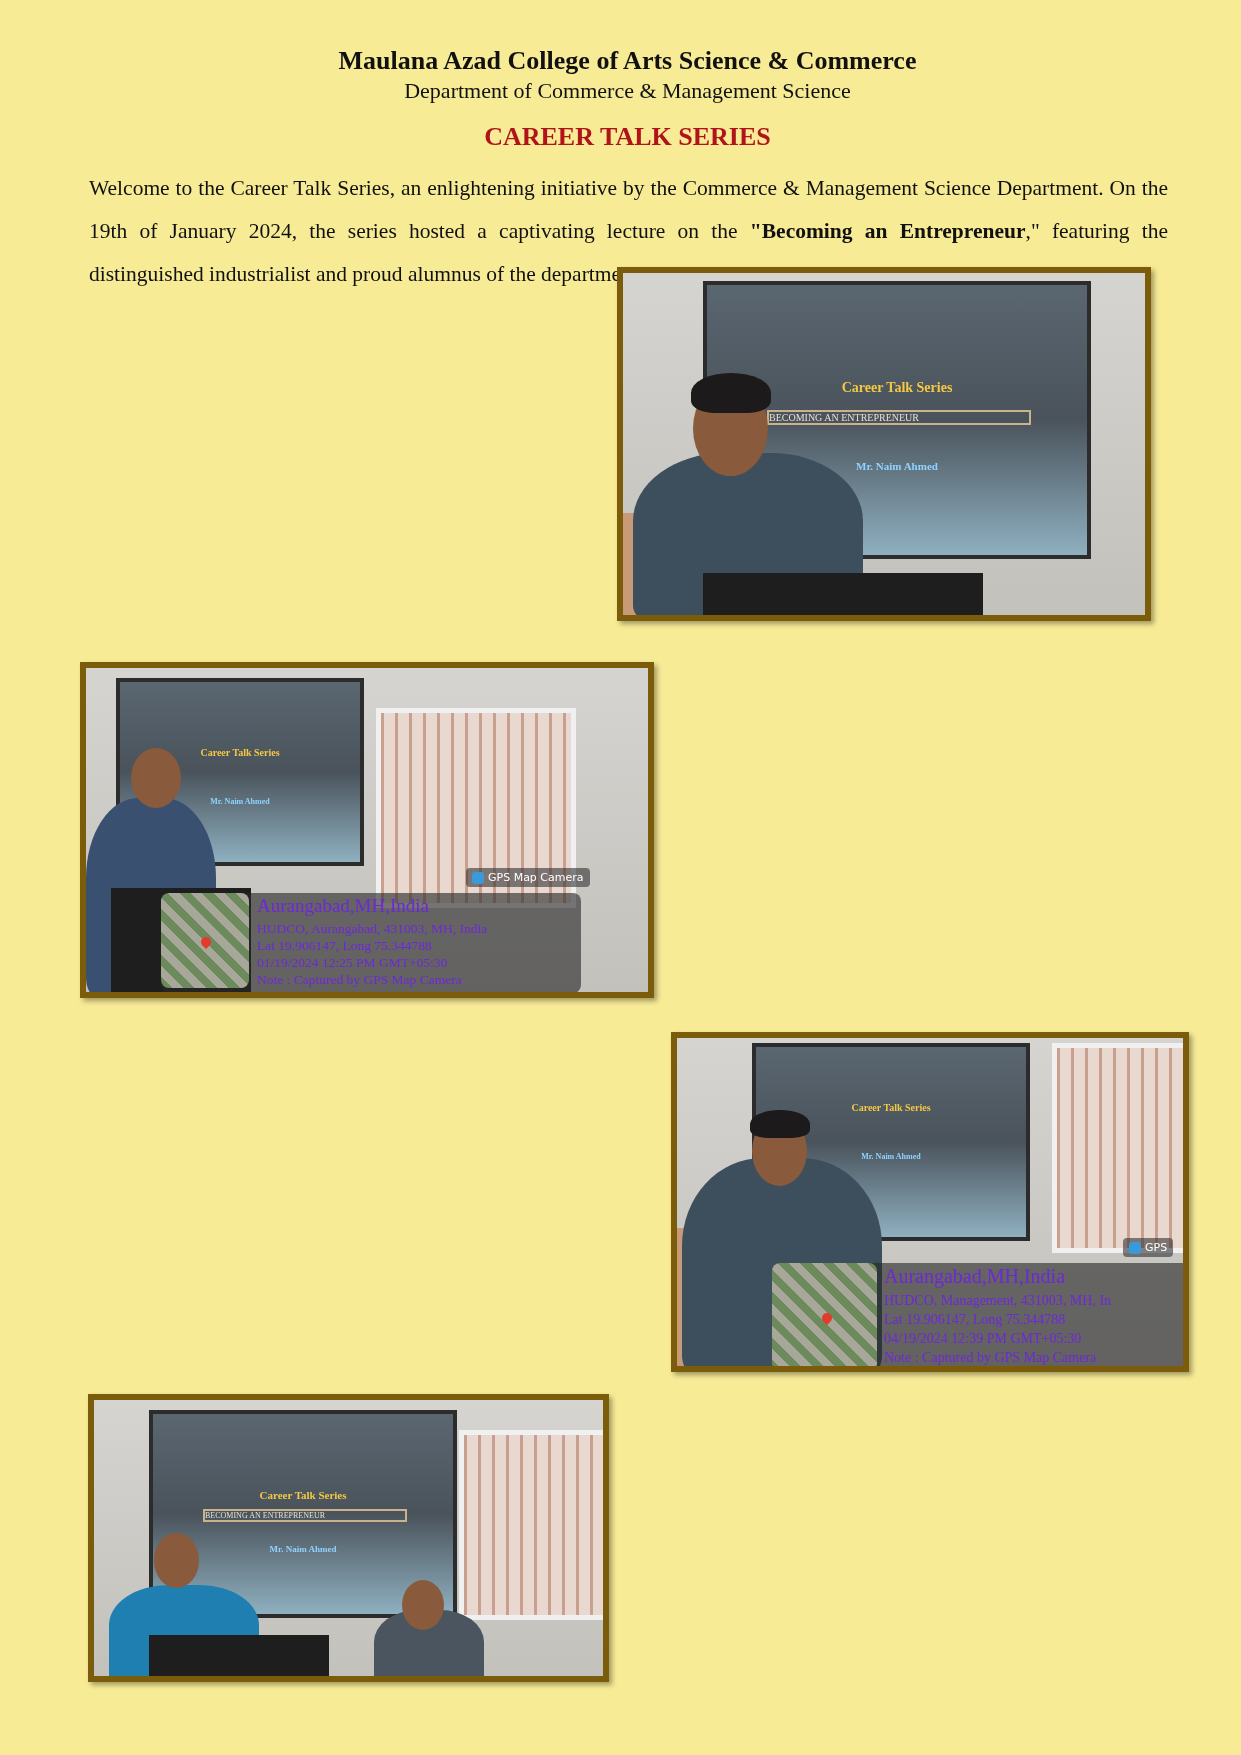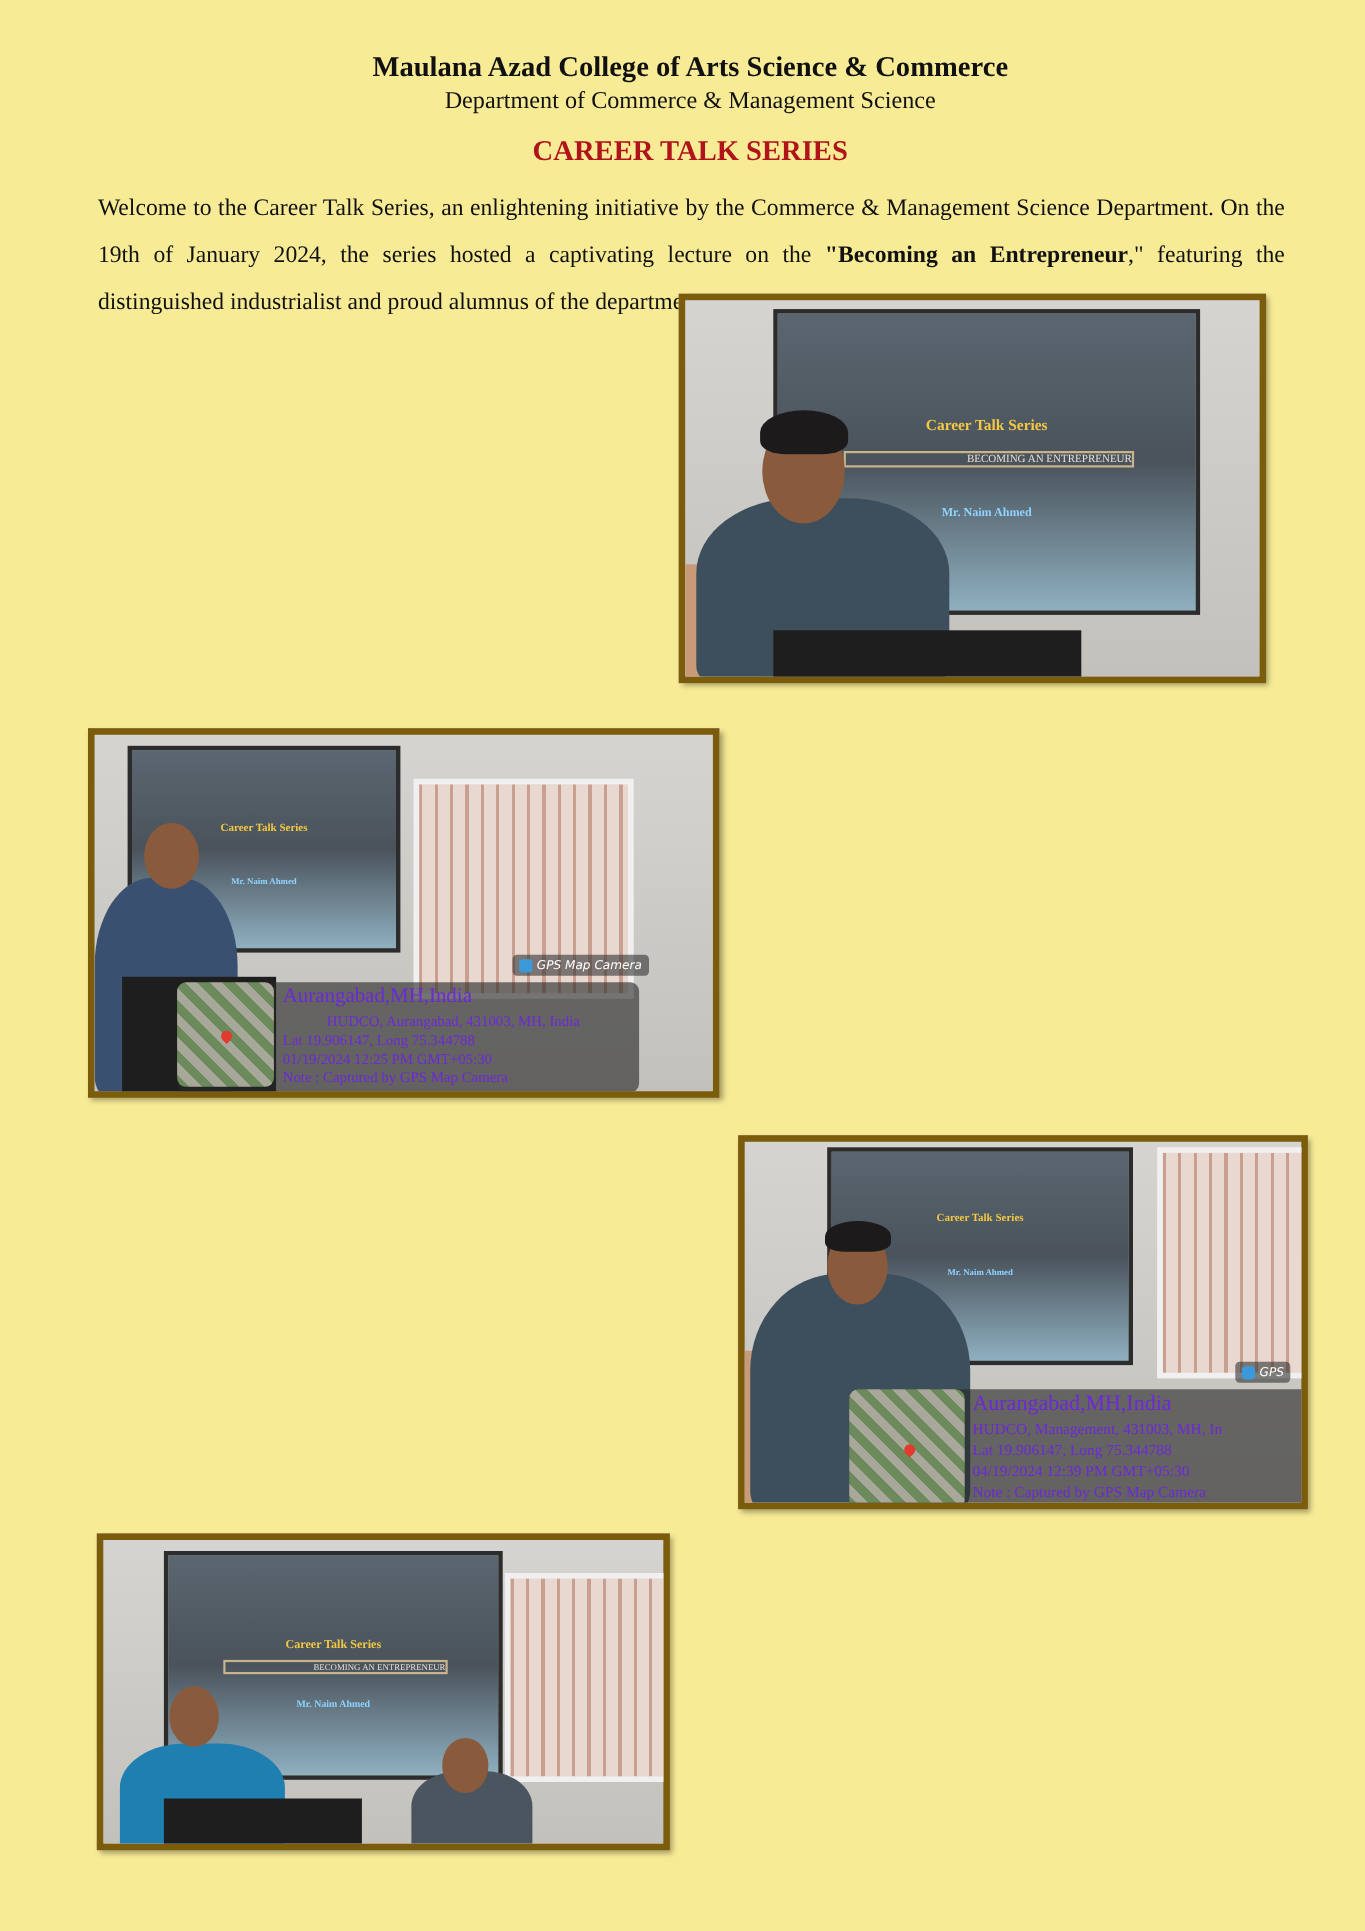--- a/index.html
+++ b/index.html
@@ -32,37 +32,37 @@
     position: absolute;
     border: 6px solid #7a5c0a;
     box-sizing: border-box;
     box-shadow: 3px 3px 5px rgba(0,0,0,0.35);
     overflow: hidden;
     background: #c9c7c3;
   }
   .ph-wall { position:absolute; inset:0; background: linear-gradient(180deg,#d6d4d0 0%,#c3c1bc 100%); }
   .ph-screen { position:absolute; background: linear-gradient(180deg,#5a6670 0%,#4a535c 50%,#8fb0c0 100%); border:4px solid #2c2c2c; }
   .ph-screen .slide-title { position:absolute; width:100%; text-align:center; color:#f4c842; font-weight:bold; font-family:"Liberation Serif",serif; }
-  .ph-screen .slide-box { position:absolute; border:2px solid #c8b38a; color:#e8e0d0; text-align:right; font-family:"Liberation Serif",serif; }
+  .ph-screen .slide-box { position:absolute; border:2px solid #c8b38a; color:#e8e0d0; text-align:left; font-family:"Liberation Serif",serif; }
   .ph-screen .slide-speaker { position:absolute; width:100%; text-align:center; color:#8fd3ff; font-weight:bold; font-family:"Liberation Serif",serif; }
   .ph-window { position:absolute; background: repeating-linear-gradient(90deg,#c9a090 0 3px,#e8d8cf 3px 14px), #e8d8cf; border:5px solid #f0f0f0; }
   .ph-person { position:absolute; border-radius: 40% 40% 10% 10%; }
   .ph-head { position:absolute; border-radius:50%; background:#8a5a3c; }
   .ph-hair { position:absolute; border-radius:50% 50% 30% 30%; background:#1c1a1a; }
   .ph-podium { position:absolute; background:#1e1e1e; }
   .ph-wood { position:absolute; background:#c99a78; }
   .gps {
     position:absolute; background: rgba(40,40,40,0.62); border-radius:8px;
     color:#6d28d9; font-family:Liberation Serif, serif;
   }
   .gps .map { position:absolute; border-radius:8px; background: repeating-linear-gradient(45deg,#6c8a5c 0 8px,#a8a89a 8px 16px); }
   .gps .pin { position:absolute; width:10px; height:10px; background:#e23b2e; border-radius:50% 50% 50% 0; transform: rotate(-45deg); }
   .gps .city { position:absolute; font-size:19px; white-space:nowrap; }
   .gps .line { position:absolute; font-size:13.5px; white-space:nowrap; }
-  .gps-badge { position:absolute; background: rgba(50,50,50,0.6); color:#fff; font-size:11px; font-family:"DejaVu Sans",sans-serif; padding:3px 6px; border-radius:4px; white-space:nowrap;font-style:italic; }
+  .gps-badge { position:absolute; background: rgba(50,50,50,0.6); color:#fff; font-size:11px; font-family:"DejaVu Sans",sans-serif; padding:3px 6px; border-radius:4px; white-space:nowrap; }
   .gps-badge .cam { display:inline-block; width:12px; height:12px; background:#3a9ad9; border-radius:3px; vertical-align:middle; margin-right:4px; }
 </style>
 </head>
 <body>
 
 <div class="title">Maulana Azad College of Arts Science &amp; Commerce</div>
 <div class="subtitle">Department of Commerce &amp; Management Science</div>
 <div class="series">CAREER TALK SERIES</div>
 
 <p class="para" style="left:89px; top:167px; width:1079px;">
@@ -100,21 +100,21 @@
   <div class="ph-window" style="left:290px; top:40px; width:190px; height:190px;"></div>
   <div class="ph-person" style="left:0px; top:130px; width:130px; height:200px; background:#3a5070;"></div>
   <div class="ph-head" style="left:45px; top:80px; width:50px; height:60px;"></div>
   <div class="ph-podium" style="left:25px; top:220px; width:140px; height:110px;"></div>
   <div class="gps-badge" style="left:380px; top:200px;"><span class="cam"></span><span>GPS Map Camera</span></div>
   <div class="gps" style="left:75px; top:225px; width:420px; height:100px;">
     <div class="map" style="left:0; top:0; width:88px; height:95px;">
         <div class="pin" style="left:40px; top:44px;"></div>
       </div>
     <div class="city" style="left:96px; top:2px;">Aurangabad,MH,India</div>
-    <div class="line" style="left:96px; top:28px;margin-left:40px;">HUDCO, Aurangabad, 431003, MH, India</div>
+    <div class="line" style="left:96px; top:28px;">HUDCO, Aurangabad, 431003, MH, India</div>
     <div class="line" style="left:96px; top:45px;">Lat 19.906147, Long 75.344788</div>
     <div class="line" style="left:96px; top:62px;">01/19/2024 12:25 PM GMT+05:30</div>
     <div class="line" style="left:96px; top:79px;">Note : Captured by GPS Map Camera</div>
   </div>
 </div>
 
 <div class="photo" style="left:671px; top:1032px; width:518px; height:340px;">
   <div class="ph-wall"></div>
   <div class="ph-screen" style="left:75px; top:5px; width:270px; height:190px;">
     <div class="slide-title" style="top:55px; font-size:10px;">Career Talk Series</div>

